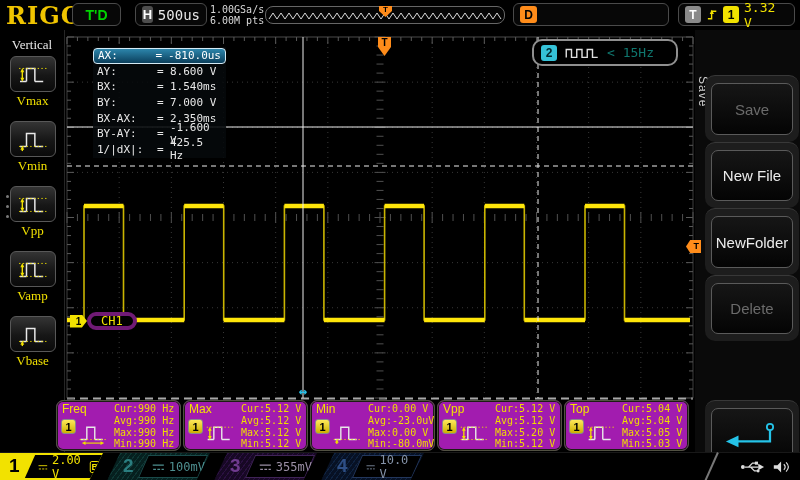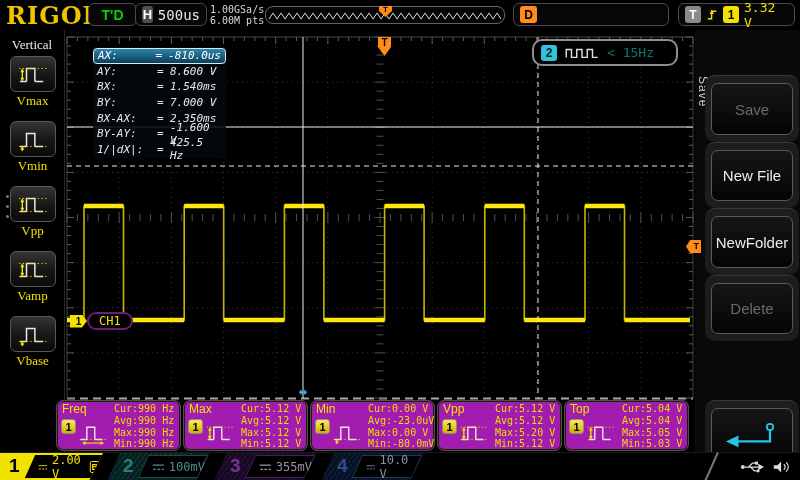--- a/index.html
+++ b/index.html
@@ -7,21 +7,21 @@
   .screen { position:relative; width:800px; height:480px; background:#000; overflow:hidden;
             font-family:"Liberation Sans",sans-serif; }
   .mono { font-family:"DejaVu Sans Mono",monospace; }
 
   
   .topbar { position:absolute; left:0; top:0; width:800px; height:30px; background:#000; }
   .logo { position:absolute; left:6px; top:1px; font-family:"DejaVu Serif",serif; font-weight:bold;
           font-size:24px; color:#f0c400; letter-spacing:1px; }
   .tb-box { position:absolute; top:3px; height:23px; border:1px solid #4a4a4a; border-radius:6px;
             background:#070707; display:flex; align-items:center; gap:5px; padding:0 6px; }
-  .tds { left:88px; width:49px; justify-content:center; }
+  .tds { left:72px; width:49px; justify-content:center; }
   .tds span { color:#00d400; font-weight:bold; font-size:14px; }
   .hbox { left:135px; width:72px; }
   .hbadge { width:17px; height:17px; background:#4e4e4e; border-radius:3px; color:#fff; font-weight:bold;
             font-size:13px; display:flex; align-items:center; justify-content:center; }
   .hval { color:#e8e8e8; font-size:14px; }
   .acq { position:absolute; left:210px; top:4px; color:#d8d8d8; font-size:10px; line-height:11px; }
   .posbar { position:absolute; left:265px; top:6px; width:240px; height:18px; border:1px solid #666;
             border-radius:8px; background:#050505; }
   .dbox { left:513px; width:156px; }
   .badge-sq { width:17px; height:17px; border-radius:3px; display:flex; align-items:center;
@@ -45,39 +45,39 @@
   .pagedots { position:absolute; left:6px; top:165px; display:flex; flex-direction:column; gap:7px; }
   .pagedots i { width:3px; height:3px; border-radius:50%; background:#7a7a7a; }
 
   
   .main { position:absolute; left:65px; top:30px; width:630px; height:370px; }
   .gridsvg { position:absolute; left:0; top:0; }
 
   .cursorpanel { position:absolute; left:28px; top:17px; width:133px; background:rgba(6,9,11,0.88);
                  padding:1px 0; z-index:6; }
   .cp-row { display:flex; align-items:center; height:15.6px; padding:0 4px;
-            font-family:"DejaVu Sans Mono",monospace; font-size:11px; color:#e8e8e8;font-style:italic; }
+            font-family:"DejaVu Sans Mono",monospace; font-size:11px; color:#e8e8e8; }
   .cp-row .l { width:60px; }
   .cp-row .e { width:13px; }
   .cp-row .v { flex:1; }
   .cp-hl { background:linear-gradient(180deg,#2c85ab,#0b3f5c); border:1px solid #d5eaf4;
            border-radius:4px; color:#fff; }
 
   .counterbox { position:absolute; left:467px; top:9px; width:146px; height:27px; border:2px solid #8f8f8f;
                 border-radius:10px; background:#000; display:flex; align-items:center; gap:6px;
                 padding:0 7px; z-index:6; }
   .cntbadge { width:16px; height:16px; border-radius:3px; background:#35c2d8; color:#00282e;
               font-weight:bold; font-size:12px; display:flex; align-items:center; justify-content:center; }
   .cntval { color:#0f766e; font-size:13px; }
 
   .chtag { position:absolute; left:5px; top:282px; height:18px; display:flex; align-items:center; z-index:5; }
   .chtag-badge { width:17px; height:13px; background:#f2e200; color:#000; font-weight:bold; font-size:10px;
                  display:flex; align-items:center; justify-content:center;
                  clip-path:polygon(0 0,70% 0,100% 50%,70% 100%,0 100%); }
-  .chtag-pill { height:18px; border:2px solid #701a75; border-radius:9px; background:#000;
+  .chtag-pill { height:18px; border:4px solid #701a75; border-radius:9px; background:#000;
                 color:#f2e200; font-size:12px; display:flex; align-items:center; padding:0 10px; }
 
   .trig-top { position:absolute; left:313px; top:7px; width:13px; height:19px; background:#ff8c1a;
               clip-path:polygon(0 0,100% 0,100% 52%,50% 100%,0 52%); color:#000; font-weight:bold;
               font-size:10px; text-align:center; line-height:11px; z-index:4; }
   .trig-side { position:absolute; left:621px; top:210px; width:15px; height:13px; background:#ff8c1a;
                clip-path:polygon(0 50%,28% 0,100% 0,100% 100%,28% 100%); color:#000; font-weight:bold;
                font-size:9px; text-align:right; line-height:13px; padding-right:2px; z-index:4; }
   .pos-ind { position:absolute; left:113px; top:-1px; width:13px; height:11px; background:#ff8c1a;
              clip-path:polygon(0 0,100% 0,100% 45%,50% 100%,0 45%); color:#000; font-weight:bold;

